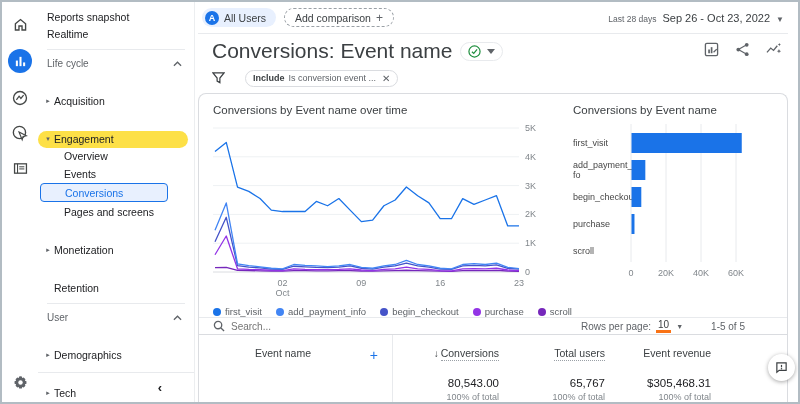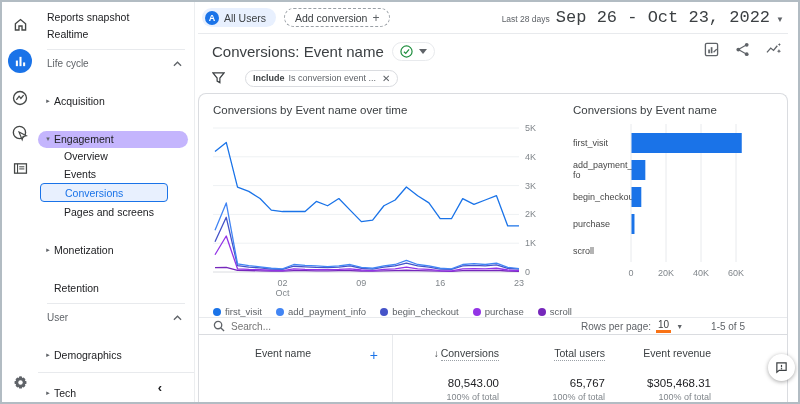--- a/index.html
+++ b/index.html
@@ -20,44 +20,44 @@
   .sidebar { width:157px; flex:0 0 157px; border-right:1px solid #eceef0; padding-top:6px;
              display:flex; flex-direction:column; font-size:10.5px; color:#202124; position:relative; }
   .nav-item { height:20px; display:flex; align-items:center; cursor:pointer; }
   .lvl1 { padding-left:9px; }
   .lvl2 { padding-left:4px;margin-top:21px; }
   .lvl2 .caret { width:12px; font-size:7px; color:#5f6368; text-align:center; }
   .lvl3 { padding-left:26px; }
   .sec-divider { border-top:1px solid #e8eaed; margin:6px 9px 6px 9px; }
   .sec-head { height:18px; display:flex; align-items:center; justify-content:space-between;
               padding:0 12px 0 9px; color:#5f6368; font-size:10px; cursor:pointer;gap:25px; }
-  .pill-active { background:#c4b5fd; border-radius:14px; margin-right:6px; }
+  .pill-active { background:#fde047; border-radius:14px; margin-right:6px; }
   .nav-selected { background:#e8f0fe; border:1.5px solid #1a73e8; border-radius:4px;
                   color:#1a73e8; margin:1px 26px 1px 2px; height:21px; padding-left:24px; }
   .side-foot { position:absolute; bottom:0; left:0; right:0; border-top:1px solid #e8eaed;
                height:30px; display:flex; align-items:center; justify-content:flex-end; padding-right:32px; }
   .collapse-btn { font-size:13px; color:#202124; cursor:pointer; font-weight:bold; }
 
   
   .main { flex:1; display:flex; flex-direction:column; padding:0 12px 0 3px; position:relative; }
   .topbar { height:32px; display:flex; align-items:center; border-bottom:1px solid #e8eaed; padding-left:4px; }
   .seg-chip { display:flex; align-items:center; gap:5px; background:#e8f0fe; border-radius:12px;
               height:19px; padding:0 10px 0 3px; font-size:10.5px; color:#3c4043; cursor:pointer; }
   .seg-a { width:14px; height:14px; border-radius:50%; background:#1a73e8; color:#fff; font-size:9px;
            font-weight:bold; display:flex; align-items:center; justify-content:center; }
   .add-comp { margin-left:8px; border:1px dashed #9aa0a6; border-radius:12px; height:19px;
               display:flex; align-items:center; gap:5px; padding:0 10px; font-size:10.5px; color:#3c4043; cursor:pointer; }
   .add-comp .plus { font-size:12px; color:#5f6368; }
   .date-sel { margin-left:auto; display:flex; align-items:baseline; gap:6px; cursor:pointer; padding-right:4px; }
   .date-preset { font-size:8.5px; color:#5f6368; }
-  .date-range { font-size:17px; color:#3c4043;font-family:Liberation Mono, monospace; }
+  .date-range { font-size:11px; color:#3c4043; }
   .date-caret { font-size:8px; color:#5f6368; }
 
   .header-row { height:28px; display:flex; align-items:center; padding-left:14px; margin-top:3px; }
-  .page-title { font-size:15px; color:#3c4043; }
+  .page-title { font-size:21px; color:#3c4043; }
   .title-badge { margin-left:8px; display:flex; align-items:center; gap:6px; border:1px solid #e8eaed;
                  border-radius:11px; padding:2px 7px; cursor:pointer; }
   .hdr-icons { margin-left:auto; display:flex; gap:16px; padding-right:6px; }
   .hdr-icons .hic { cursor:pointer; }
 
   .filter-row { height:24px; display:flex; align-items:center; gap:20px; padding-left:14px; margin-top:1px; }
   .filter-chip { display:flex; align-items:center; gap:4px; border:1px solid #dadce0; border-radius:10px;
                  height:17px; padding:0 7px; font-size:9px; color:#5f6368; cursor:pointer; }
   .filter-chip b { color:#3c4043; font-size:9px; }
   .chip-x { font-size:10px; color:#5f6368; margin-left:2px; }
@@ -211,21 +211,21 @@
   </div>
 
   <div class="main">
 
     <div class="topbar">
       <div class="seg-chip">
         <span class="seg-a">A</span>
         <span>All Users</span>
       </div>
       <div class="add-comp">
-        <span>Add conversion</span>
+        <span>Add comparison</span>
         <span class="plus">+</span>
       </div>
       <div class="date-sel">
         <span class="date-preset">Last 28 days</span>
         <span class="date-range">Sep 26 - Oct 23, 2022</span>
         <span class="date-caret">▼</span>
       </div>
     </div>
 
     <div class="header-row">

